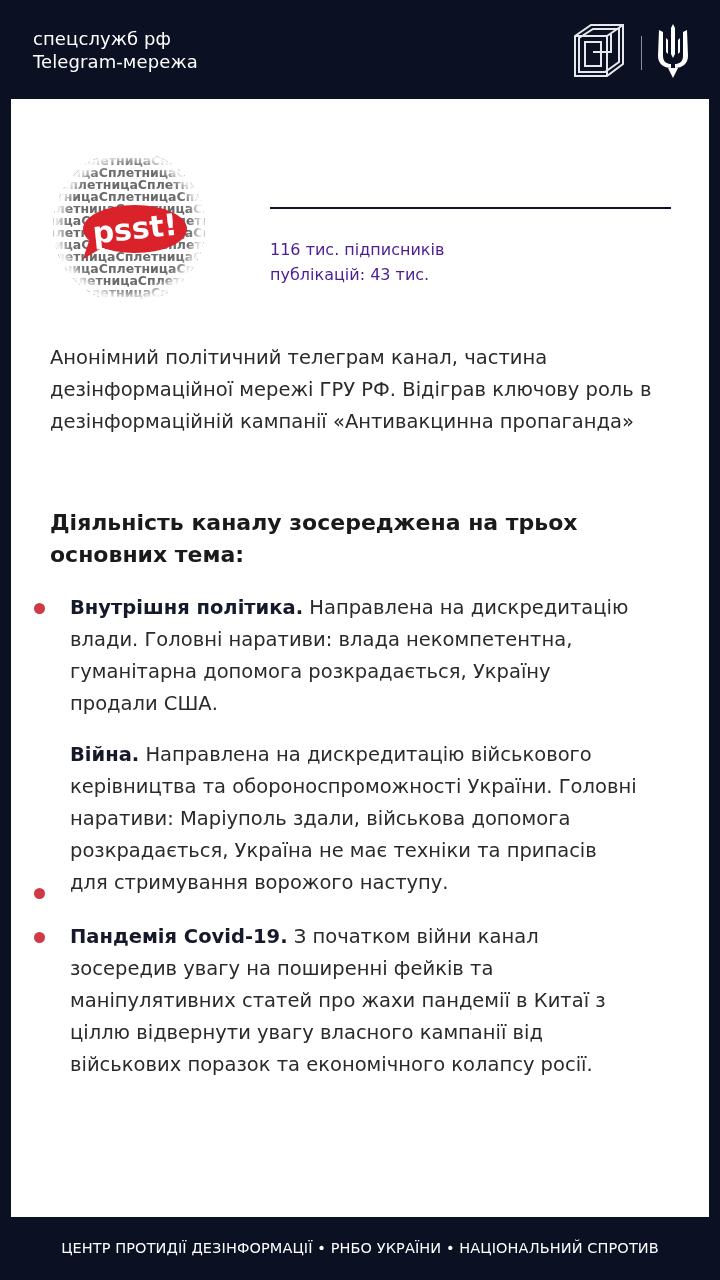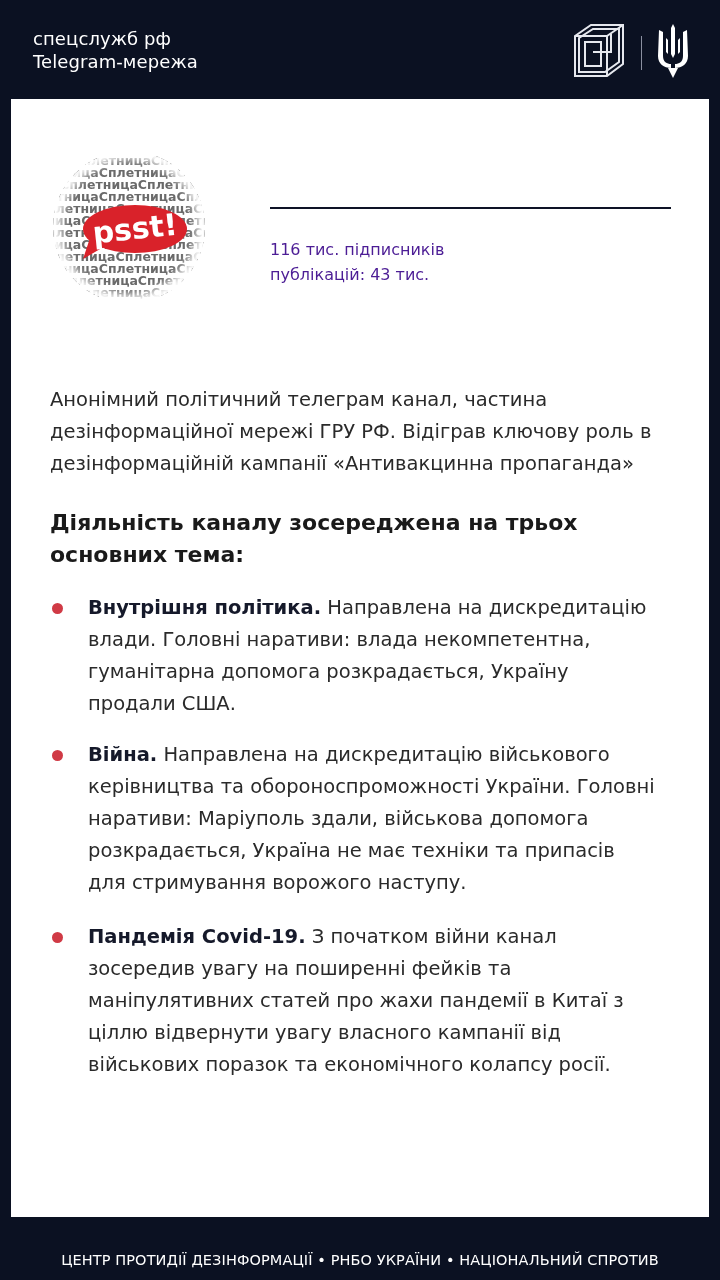--- a/index.html
+++ b/index.html
@@ -56,46 +56,45 @@
       background: #0e1326;
     }
     .stats {
       position: absolute; left: 259px; top: 138px;
       font-family: "DejaVu Sans", sans-serif;
       font-size: 16px; line-height: 25px; color: #4c1d95;
     }
     .description {
       position: absolute; left: 39px; top: 243px; width: 620px;
       font-family: "DejaVu Sans", sans-serif;
-      font-size: 19.5px; line-height: 32px; color: #2a2a2a; margin-top: 42px;
+      font-size: 19.5px; line-height: 32px; color: #2a2a2a;
     }
     .focus-heading {
       position: absolute; left: 39px; top: 408px; width: 620px;
       font-family: "DejaVu Sans", sans-serif; font-weight: bold;
       font-size: 22px; line-height: 32px; color: #1a1a1a;
     }
     .topic {
-      position: absolute; left: 39px; width: 630px;
+      position: absolute; left: 21px; width: 630px;
       display: flex;
     }
     .bullet {
       width: 11px; height: 11px; border-radius: 50%;
       margin-top: 11px; margin-left: 2px; margin-right: 25px; flex: 0 0 11px;
     }
     .topic-text {
       width: 570px;
       font-family: "DejaVu Sans", sans-serif;
       font-size: 19.5px; line-height: 32px; color: #2a2a2a;
     }
     .topic-text b { color: #15192a; }
     .footer {
       position: absolute; left: 0; top: 1240px; width: 720px; text-align: center;
       color: #ffffff; font-size: 14.5px; letter-spacing: 0.1px;
       font-family: "DejaVu Sans", sans-serif;
-      margin-top: 12px;
     }
   </style>
 </head>
 <body>
 
 <div class="header-title">
   <div>спецслужб рф</div>
   <div>Telegram-мережа</div>
 </div>
 
@@ -159,21 +158,21 @@
 
   <div class="description">Анонімний політичний телеграм канал, частина дезінформаційної мережі ГРУ РФ. Відіграв ключову роль в дезінформаційній кампанії «Антивакцинна пропаганда»</div>
 
   <div class="focus-heading">Діяльність каналу зосереджена на трьох основних тема:</div>
 
   <div class="topic" style="top:493px;">
     <span class="bullet" style="background:#d03a45;"></span>
     <div class="topic-text"><b>Внутрішня політика.</b><span> Направлена на дискредитацію влади. Головні наративи: влада некомпетентна, гуманітарна допомога розкрадається, Україну продали США.</span></div>
   </div>
 
-  <div class="topic" style="top:640px;">
+  <div class="topic" style="top:640px;align-items:flex-end;">
     <span class="bullet" style="background:#d03a45;"></span>
     <div class="topic-text"><b>Війна.</b><span> Направлена на дискредитацію військового керівництва та обороноспроможності України. Головні наративи: Маріуполь здали, військова допомога розкрадається, Україна не має техніки та припасів для стримування ворожого наступу.</span></div>
   </div>
 
   <div class="topic" style="top:822px;">
     <span class="bullet" style="background:#d03a45;"></span>
     <div class="topic-text"><b>Пандемія Covid-19.</b><span> З початком війни канал зосередив увагу на поширенні фейків та маніпулятивних статей про жахи пандемії в Китаї з ціллю відвернути увагу власного кампанії від військових поразок та економічного колапсу росії.</span></div>
   </div>
 
 </div>

